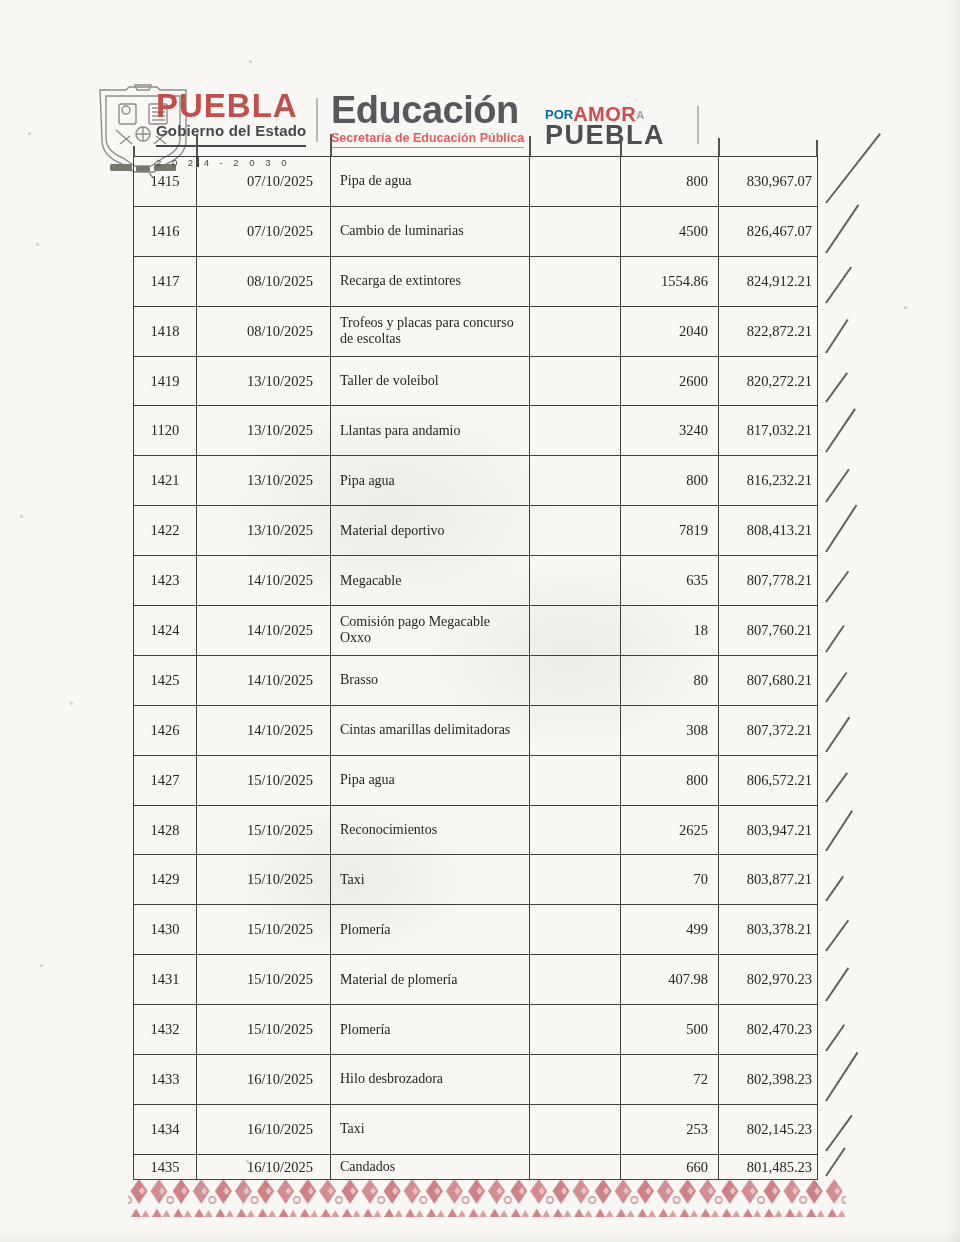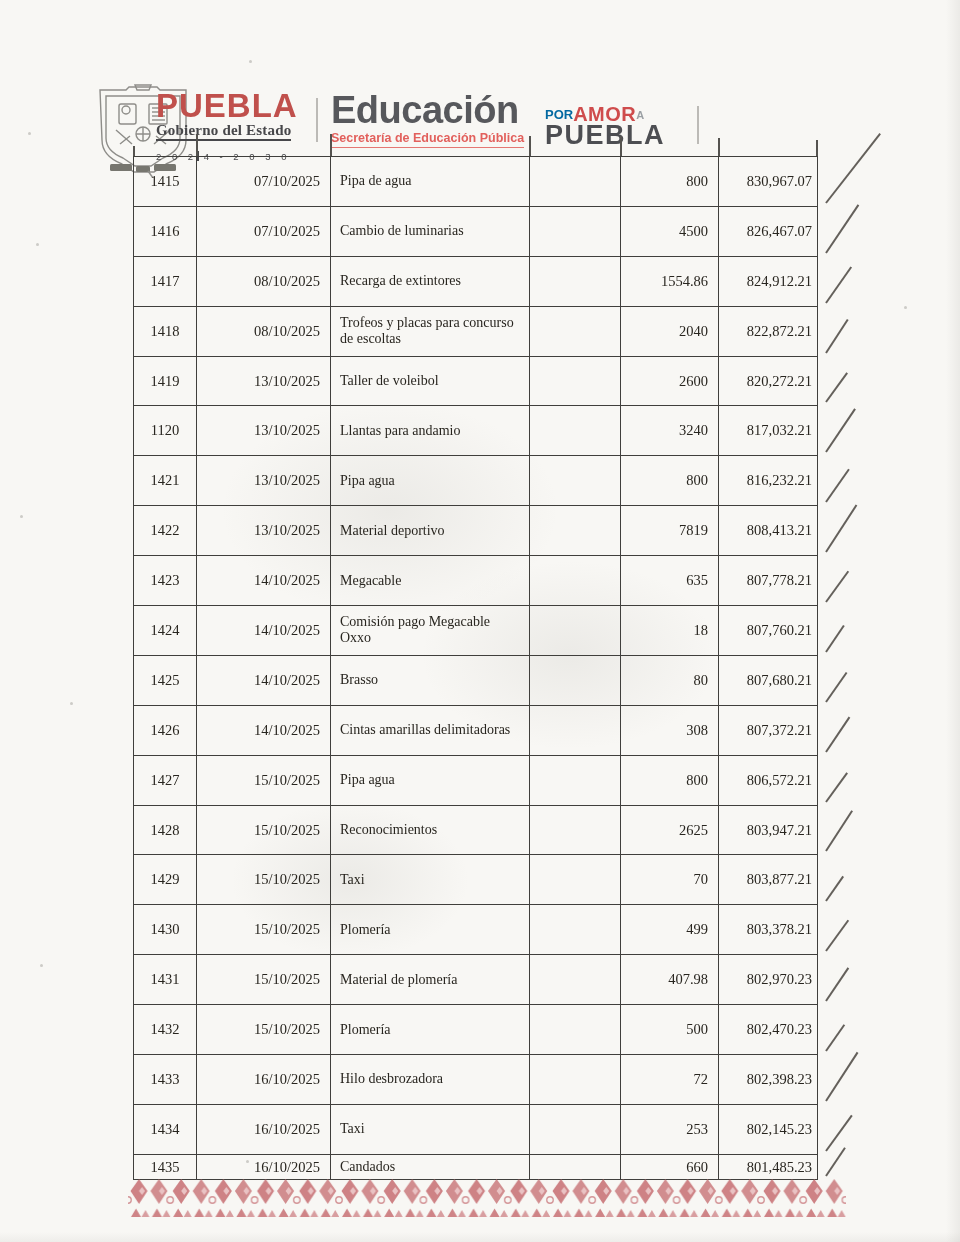--- a/index.html
+++ b/index.html
@@ -16,21 +16,21 @@
   .smudge{position:absolute;border-radius:50%;pointer-events:none;
     background:radial-gradient(ellipse at center, rgba(170,168,160,0.16), rgba(170,168,160,0) 70%);}
   .speck{position:absolute;width:3px;height:3px;border-radius:50%;background:#a9a7a2;opacity:.55;}
 
   
   .hdr{position:absolute;left:0;top:0;width:100%;height:180px;}
   .coat{position:absolute;left:86px;top:82px;}
   .puebla-block{position:absolute;left:156px;top:90px;font-family:"Liberation Sans",sans-serif;}
   .puebla-title{font-size:33px;font-weight:bold;letter-spacing:1px;color:#c0504c;line-height:.95;}
   .puebla-sub{font-size:15px;font-weight:bold;color:#47474a;letter-spacing:.2px;
-    border-bottom:2.5px solid #47474a;padding-bottom:0;width:max-content;margin-top:1px;font-family:Liberation Serif, serif;}
+    border-bottom:2.5px solid #47474a;padding-bottom:6px;width:max-content;margin-top:1px;}
   .puebla-years{font-size:9.5px;font-weight:normal;color:#47474a;letter-spacing:4px;margin-top:10px;white-space:nowrap;}
   .ybar{display:inline-block;width:1.5px;height:10px;background:#47474a;margin:0 5px -1px 0;}
   .vdiv{position:absolute;width:1.5px;background:#bcbab6;}
   .vdiv.d1{left:316px;top:98px;height:44px;}
   .vdiv.d2{left:697px;top:106px;height:38px;}
   .edu-block{position:absolute;left:331px;top:92px;font-family:"Liberation Sans",sans-serif;}
   .edu-title{font-size:38px;font-weight:bold;color:#57585c;line-height:.95;letter-spacing:-.5px;}
   .edu-sub{font-size:12.5px;font-weight:bold;color:#e2605c;margin-top:3px;
     border-bottom:1.5px solid rgba(226,96,92,.85);padding-bottom:2px;width:max-content;}
   .amor-block{position:absolute;left:545px;top:104px;font-family:"Liberation Sans",sans-serif;line-height:1;}
@@ -52,21 +52,21 @@
   
   .ledger{position:absolute;left:133px;top:156px;width:683px;
     border:1.5px solid #403f3c;box-sizing:content-box;background:transparent;}
   .row{display:grid;grid-template-columns:63px 134px 199px 91px 98px 98px;
     height:48.9px;border-bottom:1.5px solid #403f3c;position:relative;}
   .row:last-child{height:24.5px;border-bottom:none;}
   .cell{border-right:1.4px solid #403f3c;box-sizing:border-box;
     display:flex;align-items:center;font-size:14.5px;color:#28251f;overflow:visible;}
   .cell:last-child{border-right:none;}
   .c-id{justify-content:center;}
-  .c-date{justify-content:flex-end;padding-right:10px;}
+  .c-date{justify-content:flex-end;padding-right:17px;}
   .c-desc{justify-content:flex-start;padding:2px 6px 2px 9px;line-height:1.15;font-size:14px;}
   .c-amt{justify-content:flex-end;padding-right:10px;}
   .c-bal{justify-content:flex-end;padding-right:5px;position:relative;}
   .tick{position:absolute;width:2px;background:#4a453f;opacity:.85;
     bottom:3px;right:-10px;transform-origin:bottom center;transform:rotate(36deg);}
 
   
   .deco{position:absolute;left:128px;top:1178px;}
 </style>
 </head>

